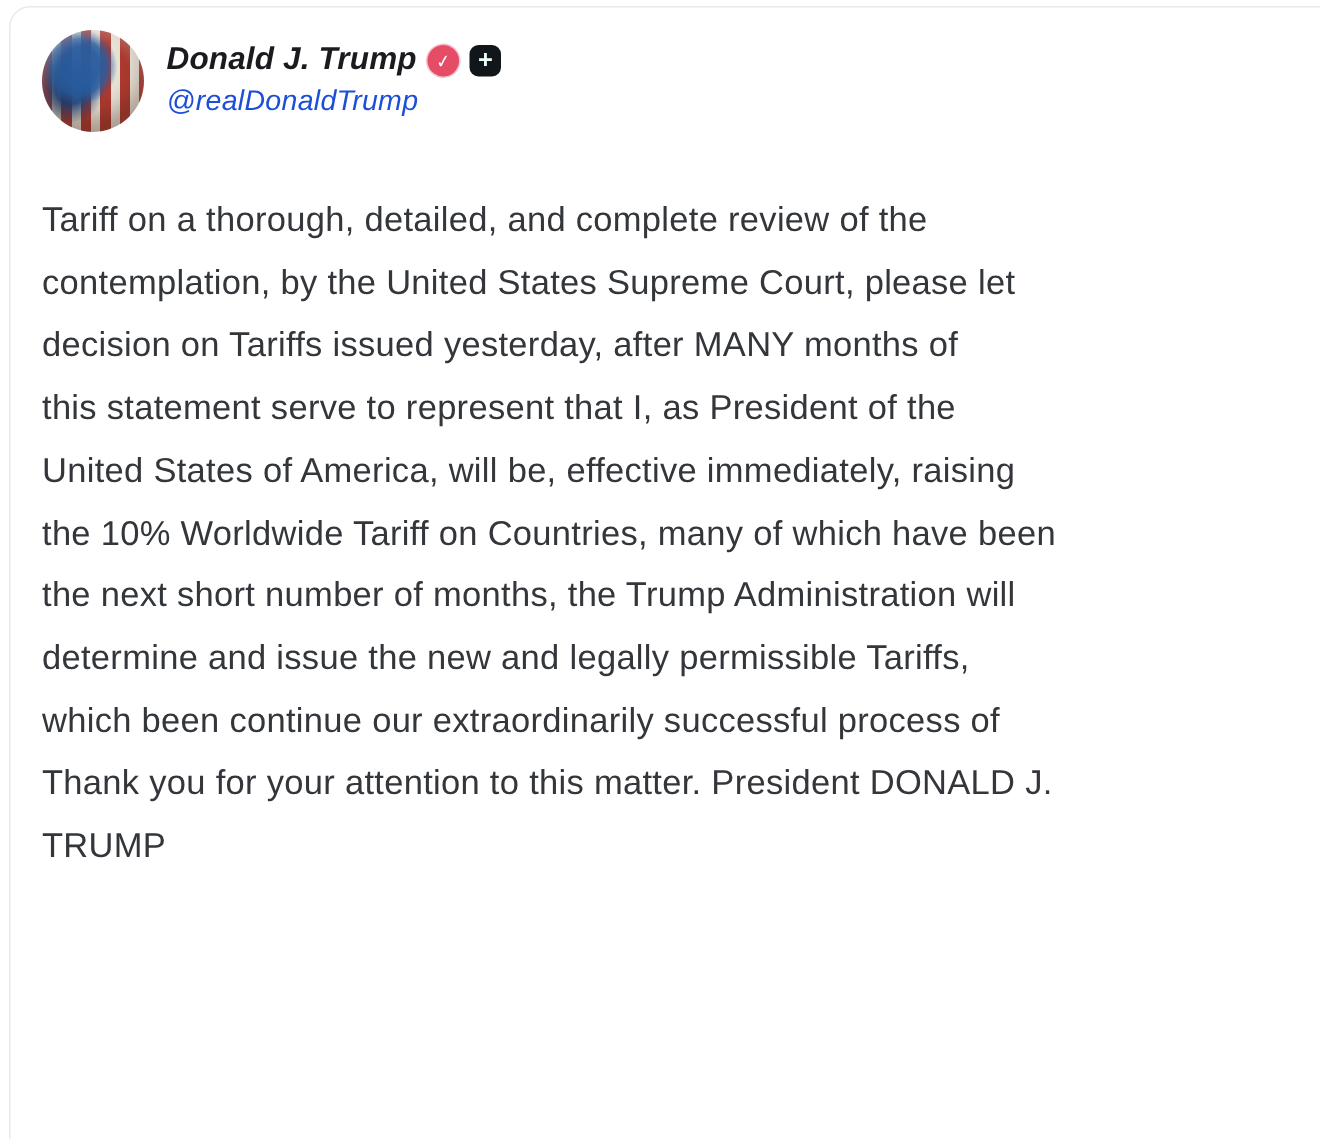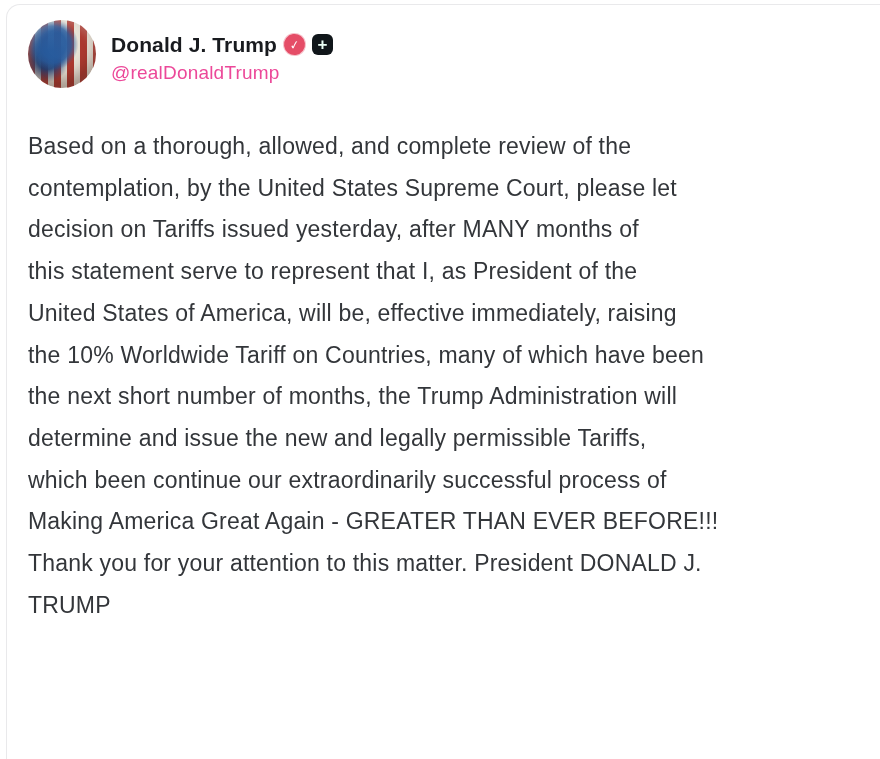--- a/index.html
+++ b/index.html
@@ -21,21 +21,22 @@
     border-top: 1px solid #e9e9eb;
     border-left: 1px solid #e9e9eb;
     border-top-left-radius: 14px;
     box-sizing: border-box;
   }
   .header {
     position: absolute;
     left: 21px;
     top: 15px;
     display: flex;
-    align-items: center;
+    align-items: flex-start;
+    font-style: italic;
   }
   .avatar {
     width: 68px;
     height: 68px;
     border-radius: 50%;
     flex: 0 0 auto;
     background:
       radial-gradient(circle at 36% 36%, rgba(40,92,158,0.96) 0 22%, rgba(40,92,158,0.85) 30%, rgba(40,92,158,0) 42%),
       radial-gradient(circle at 28% 58%, rgba(25,65,125,0.9) 0 16%, rgba(25,65,125,0) 36%),
       repeating-linear-gradient(90deg, #ae3a30 0 7px, #e9e3d6 7px 13px);
@@ -80,21 +81,21 @@
     color: #eafff6;
     font-size: 17px;
     font-weight: bold;
     line-height: 1;
     padding-bottom: 1px;
     box-sizing: border-box;
   }
   .handle {
     margin-top: 5px;
     font-size: 19px;
-    color: #ec4899;
+    color: #1d4ed8;
     letter-spacing: 0.2px;
     cursor: pointer;
   }
   .post-body {
     position: absolute;
     left: 21px;
     top: 121px;
     width: 845px;
     font-size: 23px;
     line-height: 41.7px;
@@ -120,27 +121,26 @@
         </span>
         <span class="badge plus">
           <span>+</span>
         </span>
       </div>
       <div class="handle">@realDonaldTrump</div>
     </div>
   </div>
 
   <div class="post-body">
-    <div class="post-line">Based on a thorough, allowed, and complete review of the</div>
+    <div class="post-line">Tariff on a thorough, detailed, and complete review of the</div>
     <div class="post-line">contemplation, by the United States Supreme Court, please let</div>
     <div class="post-line">decision on Tariffs issued yesterday, after MANY months of</div>
     <div class="post-line">this statement serve to represent that I, as President of the</div>
     <div class="post-line">United States of America, will be, effective immediately, raising</div>
     <div class="post-line">the 10% Worldwide Tariff on Countries, many of which have been</div>
     <div class="post-line">the next short number of months, the Trump Administration will</div>
     <div class="post-line">determine and issue the new and legally permissible Tariffs,</div>
     <div class="post-line">which been continue our extraordinarily successful process of</div>
-    <div class="post-line">Making America Great Again - GREATER THAN EVER BEFORE!!!</div>
     <div class="post-line">Thank you for your attention to this matter. President DONALD J.</div>
     <div class="post-line">TRUMP</div>
   </div>
 
 </div>
 
 </body></html>

